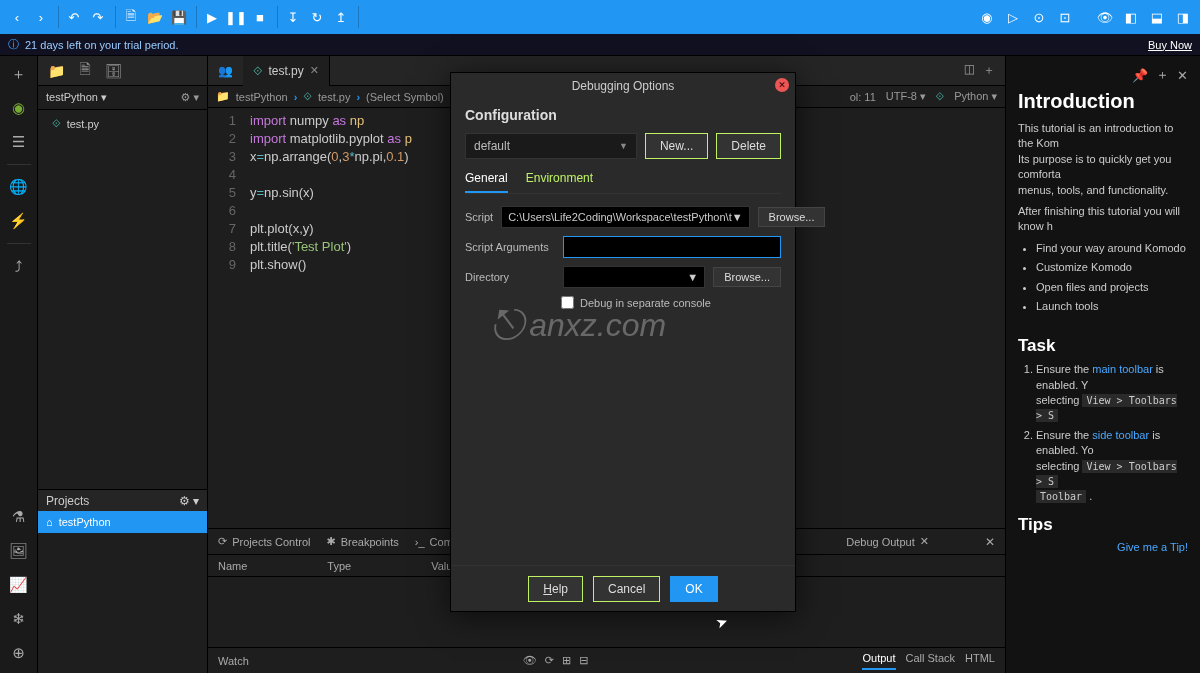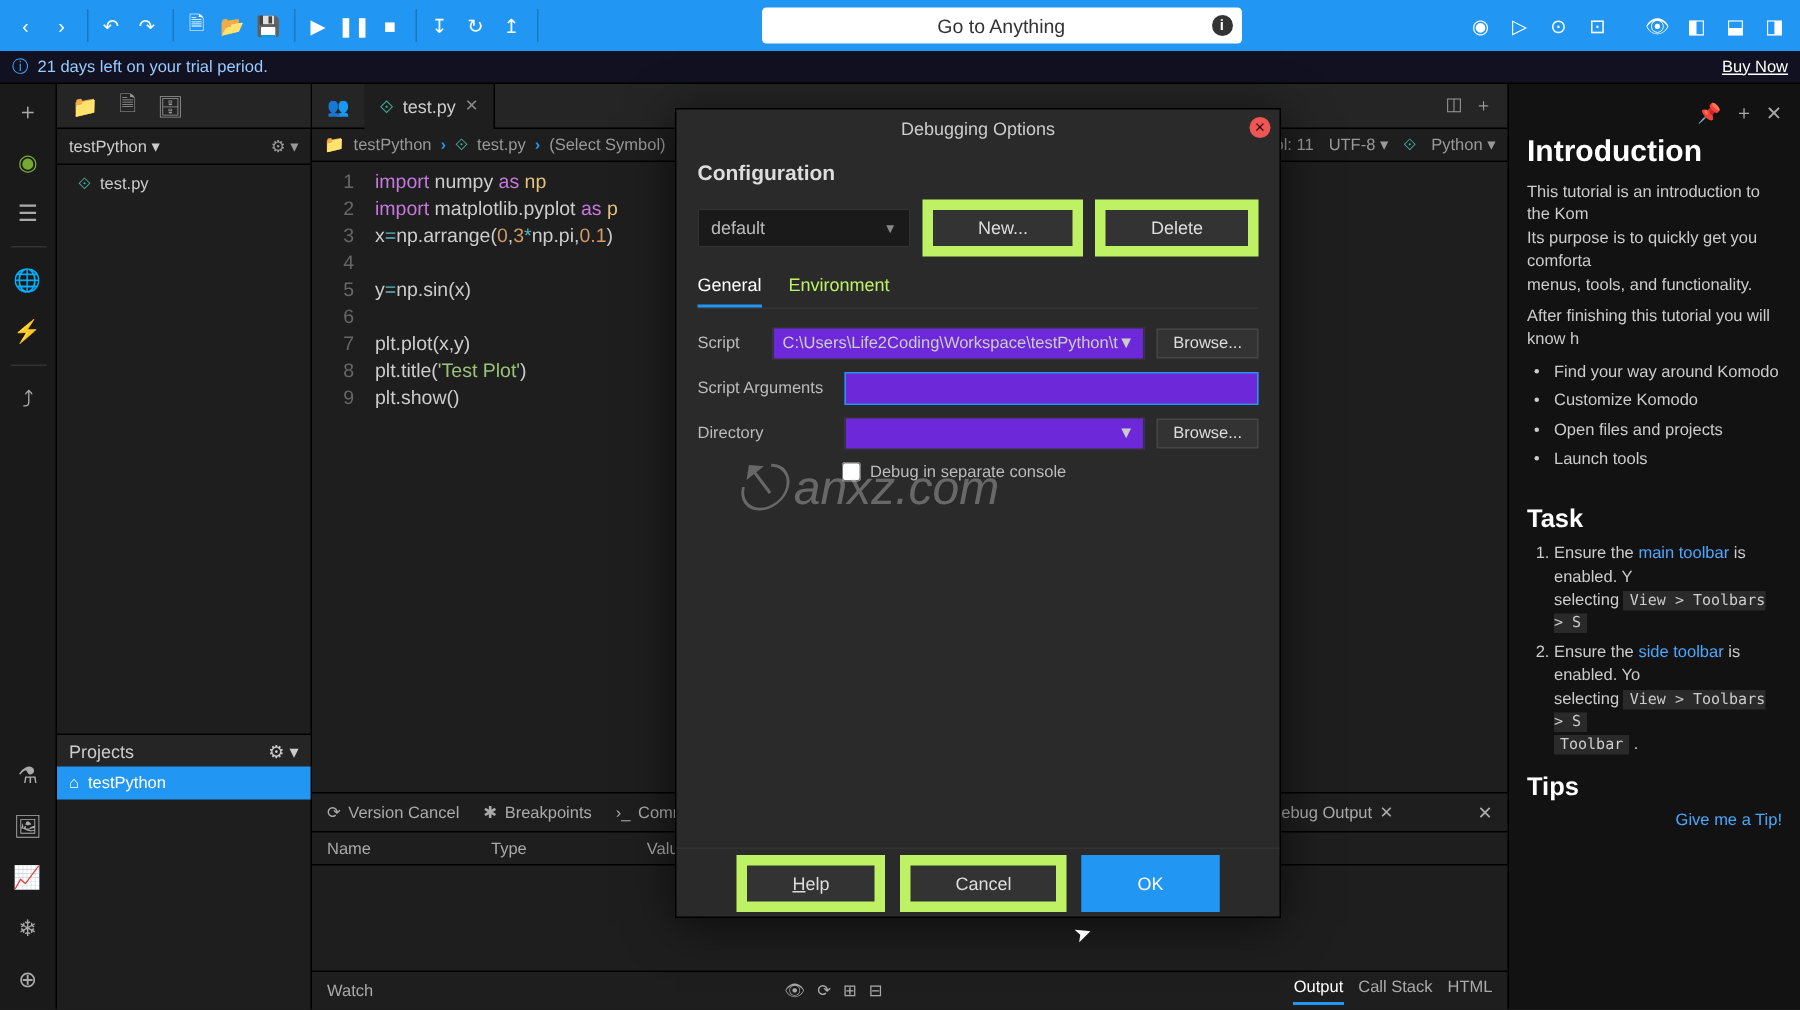--- a/index.html
+++ b/index.html
@@ -80,36 +80,36 @@
 .intro-panel h2 { font-size: 17px; color: #fff; margin: 10px 0 6px; font-weight: 600; }
 .intro-panel p { margin-bottom: 6px; line-height: 1.4; }
 .intro-panel ul { padding-left: 18px; margin-bottom: 22px; }
 .intro-panel li { margin-bottom: 4px; line-height: 1.4; }
 .intro-panel ol { padding-left: 18px; }
 .intro-panel a { color: #4aa8ff; text-decoration: none; }
 .intro-panel .code-inline { background: #2a2a2a; padding: 1px 4px; font-family: Consolas, monospace; font-size: 10px; }
 .intro-panel .tip-link { display: block; text-align: right; color: #4aa8ff; margin-top: 6px; }
 
 
-.dialog { position: absolute; left: 450px; top: 72px; width: 404px; height: 540px; background: #2a2a2a; border: 1px solid #000; box-shadow: 0 4px 30px rgba(0,0,0,0.6); display: flex; flex-direction: column; }
+.dialog { position: absolute; left: 450px; top: 72px; width: 346px; height: 540px; background: #2a2a2a; border: 1px solid #000; box-shadow: 0 4px 30px rgba(0,0,0,0.6); display: flex; flex-direction: column; }
 .dialog-title { height: 26px; display: flex; align-items: center; justify-content: center; position: relative; font-size: 12px; color: #ccc; }
 .dialog-title .dlg-close { position: absolute; right: 6px; top: 5px; width: 14px; height: 14px; background: #e55; border-radius: 50%; color: #300; font-size: 9px; display: flex; align-items: center; justify-content: center; cursor: pointer; }
 .dialog-body { flex: 1; padding: 8px 14px; }
 .dialog-body h3 { font-size: 14px; color: #ddd; font-weight: 600; margin-bottom: 10px; }
 .config-row { display: flex; gap: 8px; margin-bottom: 12px; align-items: center; }
 .combo { flex: 1; height: 26px; background: #1a1a1a; border: 1px solid #333; display: flex; align-items: center; padding: 0 8px; color: #bbb; font-size: 12px; position: relative; }
 .combo .caret { margin-left: auto; font-size: 9px; color: #888; }
-.dlg-btn { padding: 5px 30px; background: #333; border: 7px solid #bef264; color: #ddd; cursor: pointer; font-size: 12px; }
+.dlg-btn { padding: 5px 14px; background: #333; border: 1px solid #bef264; color: #ddd; cursor: pointer; font-size: 12px; }
 .dlg-btn.primary { background: #2196f3; border-color: #2196f3; color: #fff; }
 .dlg-tabs { display: flex; gap: 18px; border-bottom: 1px solid #333; margin-bottom: 12px; font-size: 12px; }
 .dlg-tabs .dt { padding-bottom: 6px; cursor: pointer; color: #bef264; }
 .dlg-tabs .dt.active { color: #fff; border-bottom: 2px solid #2196f3; }
 .form-row { display: flex; align-items: center; margin-bottom: 8px; gap: 8px; }
 .form-row label { width: 90px; font-size: 11px; color: #bbb; }
-.form-row .field { flex: 1; height: 22px; background: #6d28d9; border: 1px solid #333; color: #ccc; padding: 0 6px; font-size: 11px; display: flex; align-items: center; }
+.form-row .field { flex: 1; height: 22px; background: #000000; border: 1px solid #333; color: #ccc; padding: 0 6px; font-size: 11px; display: flex; align-items: center; }
 .form-row .field.focus { border-color: #2196f3; }
 .form-row .browse { padding: 3px 10px; background: #333; border: 1px solid #444; color: #ddd; cursor: pointer; font-size: 11px; }
 .chk-row { display: flex; align-items: center; gap: 6px; margin-left: 96px; margin-bottom: 6px; font-size: 11px; color: #bbb; }
 .chk-row input { margin: 0; }
 .dialog-footer { height: 46px; display: flex; align-items: center; justify-content: center; gap: 10px; border-top: 1px solid #333; }
 
 
 .watermark { position: absolute; left: 490px; top: 280px; width: 220px; height: 90px; opacity: 0.35; pointer-events: none; color: #ddd; display: flex; align-items: center; font-size: 32px; font-family: serif; font-style: italic; }
 
 .cursor { position: absolute; left: 716px; top: 614px; font-size: 14px; color: #fff; transform: rotate(-20deg); pointer-events: none; }
@@ -135,24 +135,20 @@
     <div class="tb-btn">▶</div>
     <div class="tb-btn">❚❚</div>
     <div class="tb-btn">■</div>
   </div>
   <div class="tb-group">
     <div class="tb-btn">↧</div>
     <div class="tb-btn">↻</div>
     <div class="tb-btn">↥</div>
   </div>
   <div class="tb-spacer"></div>
-  <div class="goto-anything">
-    <span>Go to Anything</span>
-    <span class="info">i</span>
-  </div>
   <div class="tb-spacer"></div>
   <div class="tb-right">
     <div class="tb-btn">◉</div>
     <div class="tb-btn">▷</div>
     <div class="tb-btn">⊙</div>
     <div class="tb-btn">⊡</div>
     <div style="width:10px"></div>
     <div class="tb-btn">👁</div>
     <div class="tb-btn">◧</div>
     <div class="tb-btn">⬓</div>
@@ -265,21 +261,21 @@
 
 plt.plot(x,y)
 plt.title(<span class="str">'Test Plot'</span>)
 plt.show()</div>
     </div>
 
     <div class="bottom-panels">
       <div class="bp-tabs">
         <span class="bptab">
             <span class="ic">⟳</span>
-            <span>Version Cancel</span>
+            <span>Projects Control</span>
           </span>
         <span class="bptab">
             <span class="ic">✱</span>
             <span>Breakpoints</span>
           </span>
         <span class="bptab">
             <span class="ic">›_</span>
             <span>Comma</span>
           </span>
         <span class="bptab right">

